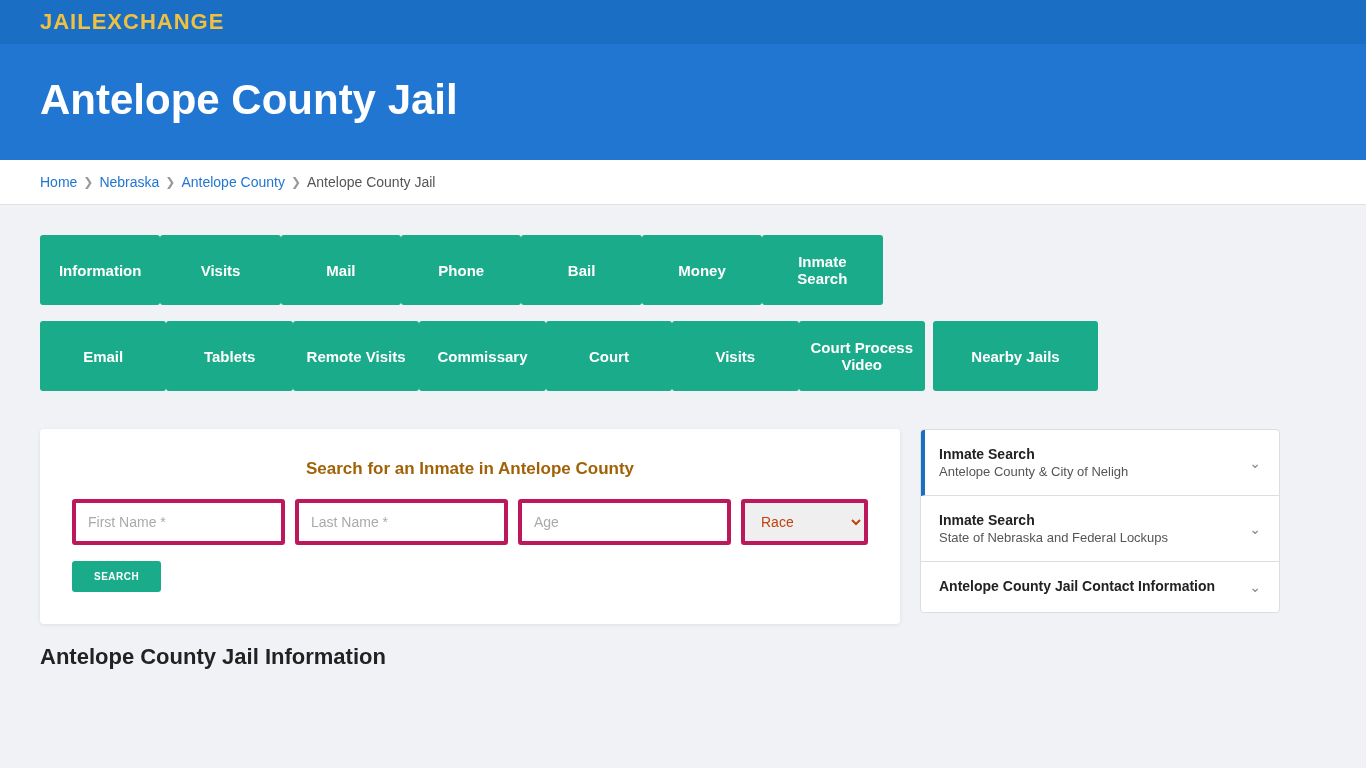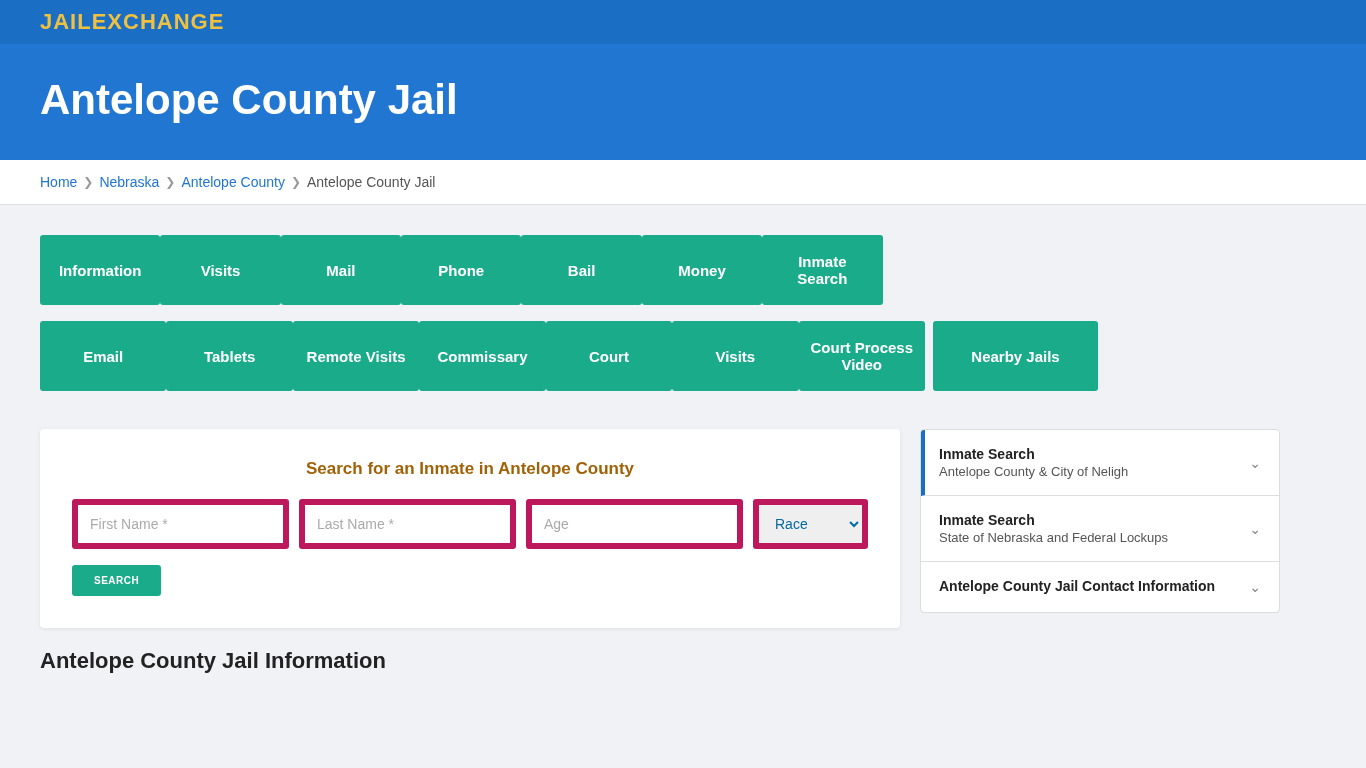--- a/index.html
+++ b/index.html
@@ -143,25 +143,25 @@
       margin-bottom: 20px;
       color: #a16207;
     }
     .search-fields {
       display: flex;
       gap: 10px;
       margin-bottom: 16px;
     }
     .search-fields input,
     .search-fields select {
-      border: 6px solid #be185d;
+      border: 4px solid #be185d;
       border-radius: 3px;
       padding: 10px 12px;
       font-size: 14px;
-      color: #0369a1;
+      color: #c2410c;
       flex: 1;
     }
     .search-fields input::placeholder { color: #aaa; }
     .search-btn {
       background: #1aab8a;
       color: #fff;
       border: none;
       padding: 10px 22px;
       font-size: 10px;
       font-weight: 700;

